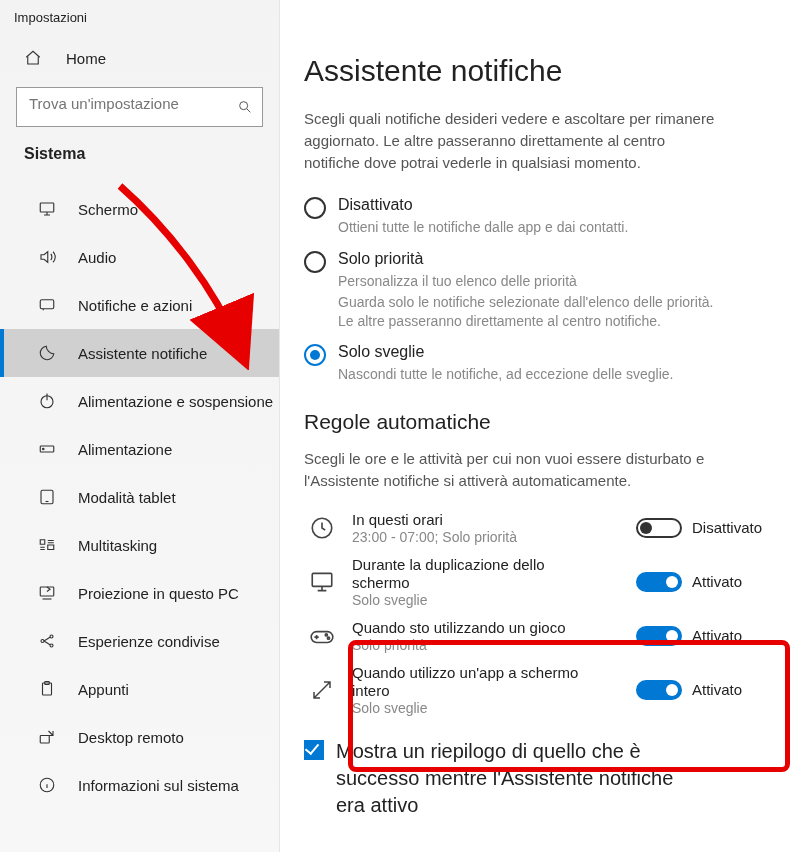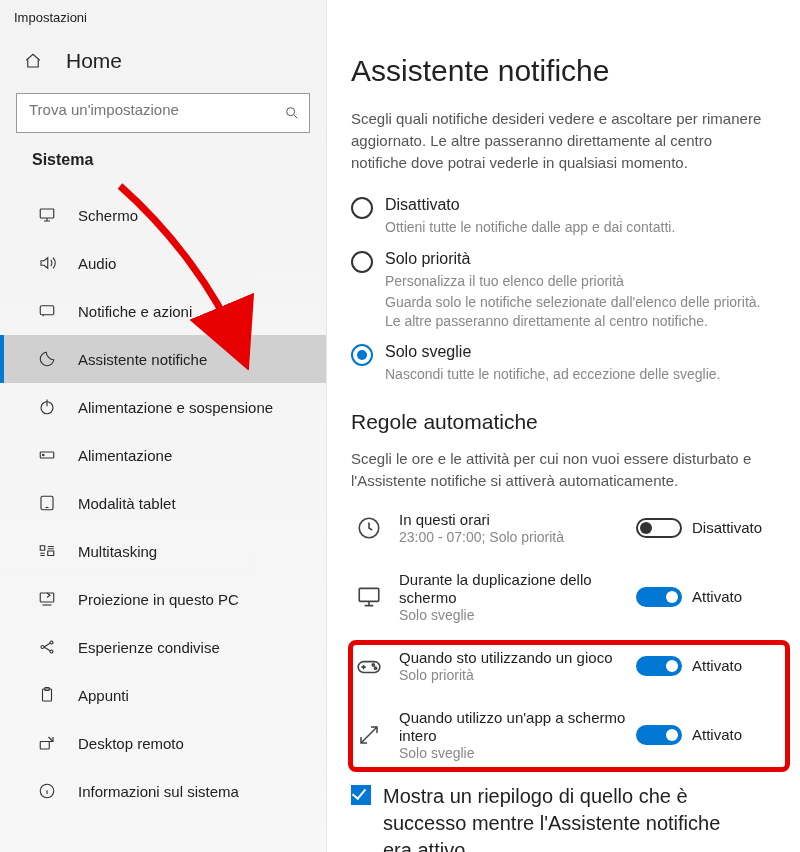--- a/index.html
+++ b/index.html
@@ -1,45 +1,45 @@
 <!DOCTYPE html>
 <html><head>
 <meta charset="utf-8">
 <style>
   * { box-sizing: border-box; font-family: "Segoe UI", Arial, sans-serif; }
   body { margin:0; padding:0; width:800px; height:852px; background:#fff; overflow:hidden; position:relative; }
   .app { display:flex; width:100%; height:100%; }
-  .sidebar { width:327px; height:100%; background:linear-gradient(180deg,#f3f3f3,#f7f7f7); border-right:1px solid #e6e6e6; padding-top:10px; position:relative; }
+  .sidebar { width:280px; height:100%; background:linear-gradient(180deg,#f3f3f3,#f7f7f7); border-right:1px solid #e6e6e6; padding-top:10px; position:relative; }
   .window-title { font-size:13px; padding:0 14px 8px 14px; color:#222; }
   .home-row { display:flex; align-items:center; padding:16px 14px 16px 24px; }
   .home-row .ic { width:22px; margin-right:20px; color:#333; }
-  .home-row span { font-size:21px; color:#222; }
+  .home-row span { font-size:15px; color:#222; }
   .search-wrap { margin:4px 16px 18px 16px; position:relative; }
   .search-input { width:100%; height:40px; padding:8px 40px 16px 12px; font-size:15px; background:#fff; border:1px solid #999; color:#666; }
   .search-icon { position:absolute; right:10px; top:50%; transform:translateY(-50%); color:#555; }
-  .group-title { font-size:16px; font-weight:600; padding:0 16px 22px 32px; color:#222; }
+  .group-title { font-size:16px; font-weight:600; padding:0 16px 22px 24px; color:#222; }
   .nav { list-style:none; margin:0; padding:0; }
   .nav li { display:flex; align-items:center; height:48px; padding-left:36px; font-size:15px; color:#222; cursor:default; }
   .nav li .ic { width:22px; margin-right:20px; display:flex; align-items:center; justify-content:center; color:#333; }
   .nav li.selected { background:#d0d0d0; position:relative; }
   .nav li.selected::before { content:""; position:absolute; left:0; top:0; bottom:0; width:4px; background:#0078d4; }
   .main { flex:1; padding:24px 28px 0 24px; overflow-y:auto; }
   h1 { font-size:30px; font-weight:400; margin:30px 0 20px 0; color:#222; }
   .desc { font-size:15px; color:#555; line-height:1.45; margin-bottom:22px; max-width:420px; }
   .radio-group { margin-bottom:26px; }
   .radio { display:flex; align-items:flex-start; margin-bottom:12px; cursor:default; }
   .radio .bullet { width:22px; height:22px; border:2px solid #333; border-radius:50%; margin-right:12px; flex-shrink:0; position:relative; margin-top:2px; }
   .radio.selected .bullet { border-color:#0078d4; }
   .radio.selected .bullet::after { content:""; position:absolute; width:10px; height:10px; background:#0078d4; border-radius:50%; top:50%; left:50%; transform:translate(-50%,-50%); }
   .radio .body { flex:1; max-width:380px; }
   .radio .lbl { font-size:16px; color:#222; line-height:1.3; }
   .radio .sub { font-size:14px; color:#888; line-height:1.35; margin-top:2px; }
   .link { color:#0078d4; cursor:pointer; }
   h2 { font-size:21px; font-weight:400; margin:8px 0 14px 0; color:#222; }
-  .rules { display:flex; flex-direction:column; gap:25px; }
+  .rules { display:flex; flex-direction:column; gap:10px; }
   .rule { display:flex; align-items:center; }
   .rule .ric { width:36px; height:36px; display:flex; align-items:center; justify-content:center; color:#444; flex-shrink:0; }
   .rule .rbody { flex:1; margin-left:12px; }
   .rule .rtitle { font-size:15px; color:#222; line-height:1.2; max-width:240px; }
   .rule .rsub { font-size:14px; color:#888; }
   .rule .state { font-size:15px; color:#222; width:80px; text-align:left; margin-left:10px; }
   .toggle { width:46px; height:20px; border-radius:10px; position:relative; border:2px solid #333; background:transparent; margin-left:6px; flex-shrink:0; }
   .toggle .knob { position:absolute; width:12px; height:12px; background:#333; border-radius:50%; top:2px; left:2px; }
   .toggle.on { background:#0078d4; border-color:#0078d4; }
   .toggle.on .knob { background:#fff; left:auto; right:2px; }

